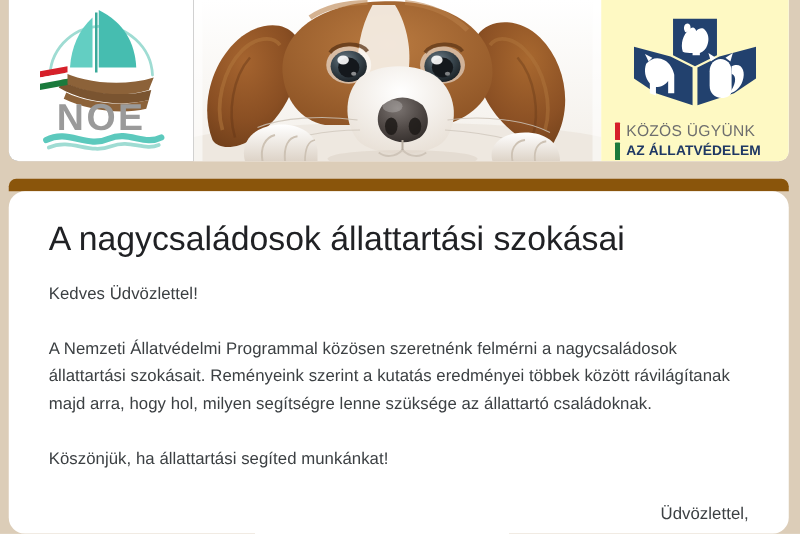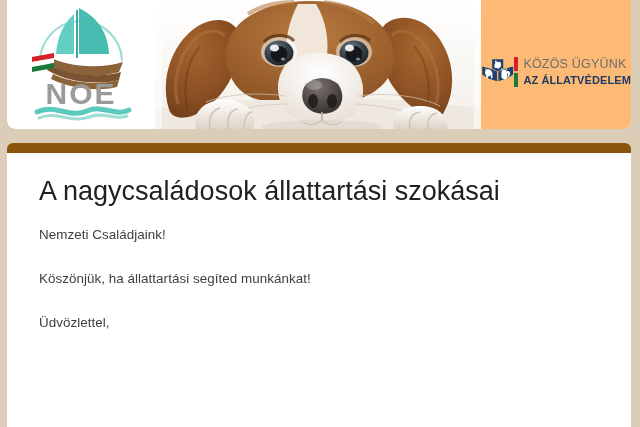--- a/index.html
+++ b/index.html
@@ -62,24 +62,24 @@
     overflow: hidden;
     z-index: 1;
   }
   .dog-photo svg { display:block; width: 100%; height: 100%; }
 
   
   .kozos-logo {
     position: relative;
     width: 150px;
     flex: 0 0 150px;
-    background: #fdba74;
+    background: #fef9c3;
     z-index: 3;
     display: flex;
-    flex-direction: row;
+    flex-direction: column;
     align-items: center;
     justify-content: flex-start;
     padding-top: 14px;
     box-sizing: border-box;
   }
   .kozos-emblem { width: 108px; height: 84px; display:block; }
 
   .kozos-wordmark {
     width: 128px;
     margin-top: 1px;
@@ -131,20 +131,21 @@
   .content-card {
     position: absolute;
     left: 7px;
     top: 153px;
     width: 624px;
     height: 274px;
     background: #ffffff;
     box-sizing: border-box;
     padding: 0 32px;
     overflow: hidden;
+    border-radius: 13px;
   }
 
   .form-title {
     margin: 0;
     padding-top: 21px;
     font-size: 27px;
     font-weight: 400;
     color: #202124;
     line-height: 34px;
     letter-spacing: 0px;
@@ -153,21 +154,21 @@
   .body-block {
     margin-top: 16px;
     font-size: 13.4px;
     line-height: 22px;
     color: #3c4043;
     letter-spacing: 0.05px;
   }
   .body-block p {
     margin: 0 0 22px 0;
   }
-  .body-block p.last { margin-bottom: 0; }
+  .body-block p.last { margin-bottom: 0; text-align: right; }
 </style>
 </head>
 <body>
 
 <div class="page">
 
   <div class="header-card">
     <div class="header-inner">
 
       <div class="noe-logo">
@@ -348,19 +349,20 @@
 
     </div>
   </div>
 
   <div class="accent-bar"></div>
 
   <div class="content-card">
     <h1 class="form-title">A nagycsaládosok állattartási szokásai</h1>
 
     <div class="body-block">
-      <p>Nemzeti Családjaink!</p>
+      <p>Kedves Üdvözlettel!</p>
+      <p>A Nemzeti Állatvédelmi Programmal közösen szeretnénk felmérni a nagycsaládosok állattartási szokásait. Reményeink szerint a kutatás eredményei többek között rávilágítanak majd arra, hogy hol, milyen segítségre lenne szüksége az állattartó családoknak.</p>
       <p>Köszönjük, ha állattartási segíted munkánkat!</p>
       <p class="last">Üdvözlettel,</p>
     </div>
   </div>
 
 </div>
 
 </body></html>

